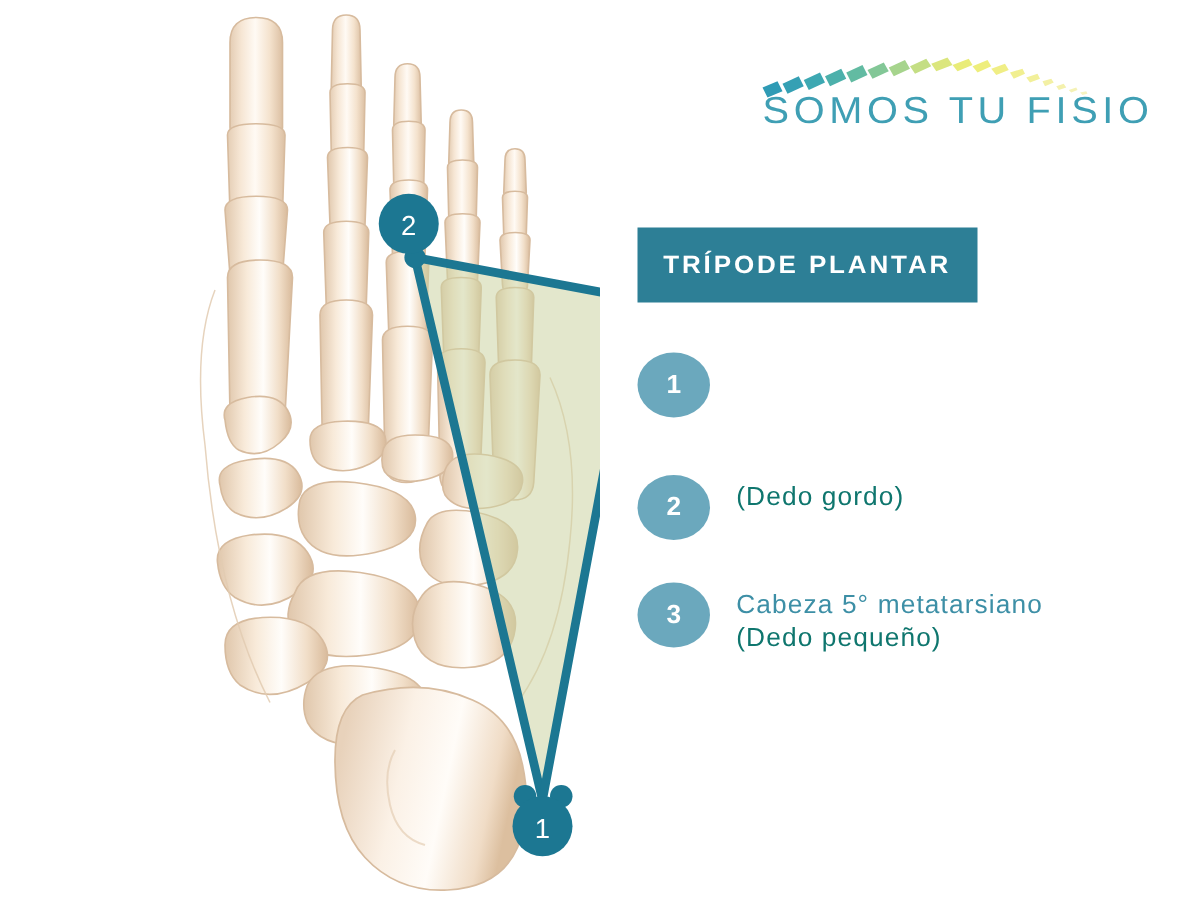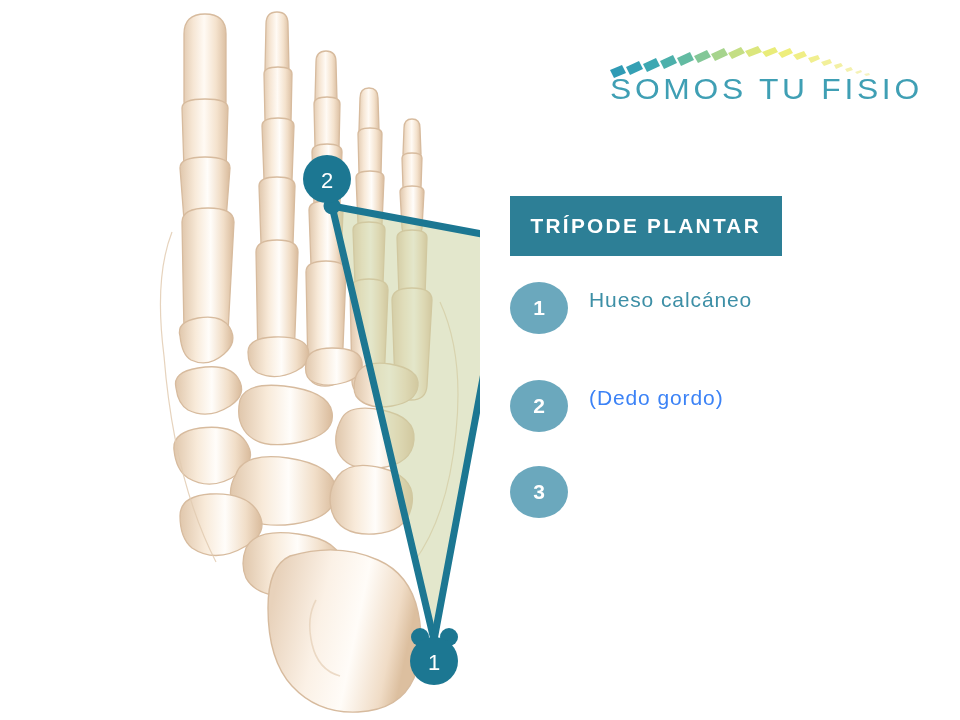--- a/index.html
+++ b/index.html
@@ -56,21 +56,21 @@
     letter-spacing: 3.5px;
     white-space: nowrap;
     transform: scaleX(1.06);
     transform-origin: left center;
     line-height: 34px;
   }
 
   #title-bar {
     position: absolute;
     left: 510px;
-    top: 196px;
+    top: 182px;
     width: 272px;
     height: 60px;
     background: #2d7f96;
     display: flex;
     align-items: center;
     justify-content: center;
   }
   #title-text {
     color: #ffffff;
     font-family: "Liberation Sans", sans-serif;
@@ -118,21 +118,21 @@
   .legend-line1 {
     color: #3d8fa6;
     font-family: "Liberation Sans", sans-serif;
     font-size: 21px;
     font-weight: 400;
     letter-spacing: 0.9px;
     line-height: 27px;
     white-space: nowrap;
   }
   .legend-line2 {
-    color: #3b82f6;
+    color: #0f766e;
     font-family: "Liberation Sans", sans-serif;
     font-size: 21px;
     font-weight: 400;
     letter-spacing: 0.9px;
     line-height: 28px;
     white-space: nowrap;
   }
   .legend-line2:empty { display: none; }
 </style>
 </head>
@@ -298,32 +298,32 @@
   <div id="brand-wordmark">SOMOS TU FISIO</div>
 
   <div id="title-bar">
     <span id="title-text">TRÍPODE PLANTAR</span>
   </div>
 
   <div id="legend">
 
     <div class="legend-row r1">
       <div class="legend-badge">1</div>
-      <div class="legend-text">
-        <div class="legend-line1">Hueso calcáneo</div>
-
-      </div>
     </div>
 
     <div class="legend-row r2">
       <div class="legend-badge">2</div>
       <div class="legend-text">
         <div class="legend-line2">(Dedo gordo)</div>
       </div>
     </div>
 
     <div class="legend-row r3">
       <div class="legend-badge">3</div>
+      <div class="legend-text">
+        <div class="legend-line1">Cabeza 5° metatarsiano</div>
+        <div class="legend-line2">(Dedo pequeño)</div>
+      </div>
     </div>
 
   </div>
 
 </div>
 
 </body></html>

